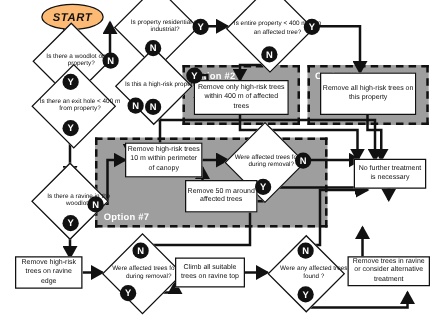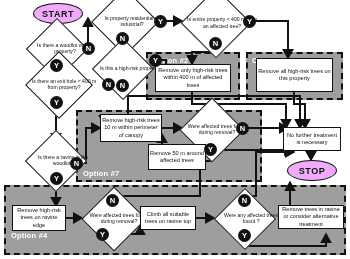--- a/index.html
+++ b/index.html
@@ -16,23 +16,23 @@
        font-size:5.6px;line-height:1.28;color:#111;padding:1px;}
 
   .dia{position:absolute;box-sizing:border-box;}
   .dia .shape{position:absolute;left:0;top:0;width:100%;height:100%;
               background:#fff;border:1.2px solid #111;
               transform:rotate(45deg) ;}
   .dia .txt{position:absolute;left:0;top:0;width:100%;height:100%;
             display:flex;align-items:center;justify-content:center;text-align:center;
             font-size:5.1px;line-height:1.25;color:#111;}
 
-  .term{position:absolute;background:#f0abfc;border:1.5px solid #111;border-radius:50%;
+  .term{position:absolute;background:#fdba74;border:1.5px solid #111;border-radius:50%;
         display:flex;align-items:center;justify-content:center;
-        font-weight:bold;font-size:9px;letter-spacing:.5px;color:#111;}
+        font-weight:bold;font-size:9px;letter-spacing:.5px;color:#111;font-style:italic;}
 
   .yn{position:absolute;width:13px;height:13px;border-radius:50%;background:#111;
       color:#fff;font-weight:bold;font-size:7.5px;display:flex;align-items:center;
       justify-content:center;z-index:6;}
 </style>
 </head>
 <body>
 
 <div id="chart">
 
@@ -41,23 +41,20 @@
   </div>
 
   <div class="opt" style="left:246px;top:52px;width:97px;height:48px;">
     <div class="opt-label" style="left:4px;top:2px;">Option #1</div>
   </div>
 
   <div class="opt" style="left:76px;top:110px;width:186px;height:72px;">
     <div class="opt-label" style="left:5px;bottom:2px;">Option #7</div>
   </div>
 
-  <div class="opt" style="left:4px;top:185px;width:342px;height:70px;">
-    <div class="opt-label" style="left:5px;top:44px;">Option #4</div>
-  </div>
 
   <svg class="wires" viewBox="0 0 350 259">
     <defs>
       <marker id="ah" markerWidth="6" markerHeight="6" refX="4.6" refY="3" orient="auto">
         <path d="M0,0 L5.4,3 L0,6 z" fill="#111"></path>
       </marker>
     </defs>
     <g stroke="#111" stroke-width="2" fill="none" marker-end="url(#ah)">
 
       <path d="M56,22 L56,32"></path>
@@ -111,21 +108,20 @@
       <path d="M244,234 L244,246 L326,246 L326,234"></path>
 
       <path d="M290,206 L290,182"></path>
 
       <path d="M311,148 L311,160"></path>
     </g>
   </svg>
 
   <div class="term" style="left:33px;top:3px;width:48px;height:19px;">START</div>
 
-  <div class="term" style="left:287px;top:160px;width:48px;height:19px;">STOP</div>
 
   <div class="dia" style="left:23px;top:33px;width:66px;height:30px;">
     <div class="shape" style="width:42px;height:42px;left:12px;top:-6px;"></div>
     <div class="txt" style="padding:0 9px;">Is there a woodlot on the property?</div>
   </div>
 
   <div class="dia" style="left:88px;top:4px;width:72px;height:34px;">
     <div class="shape" style="width:46px;height:46px;left:13px;top:-6px;"></div>
     <div class="txt" style="padding:0 8px;">Is property residential or industrial?</div>
   </div>

